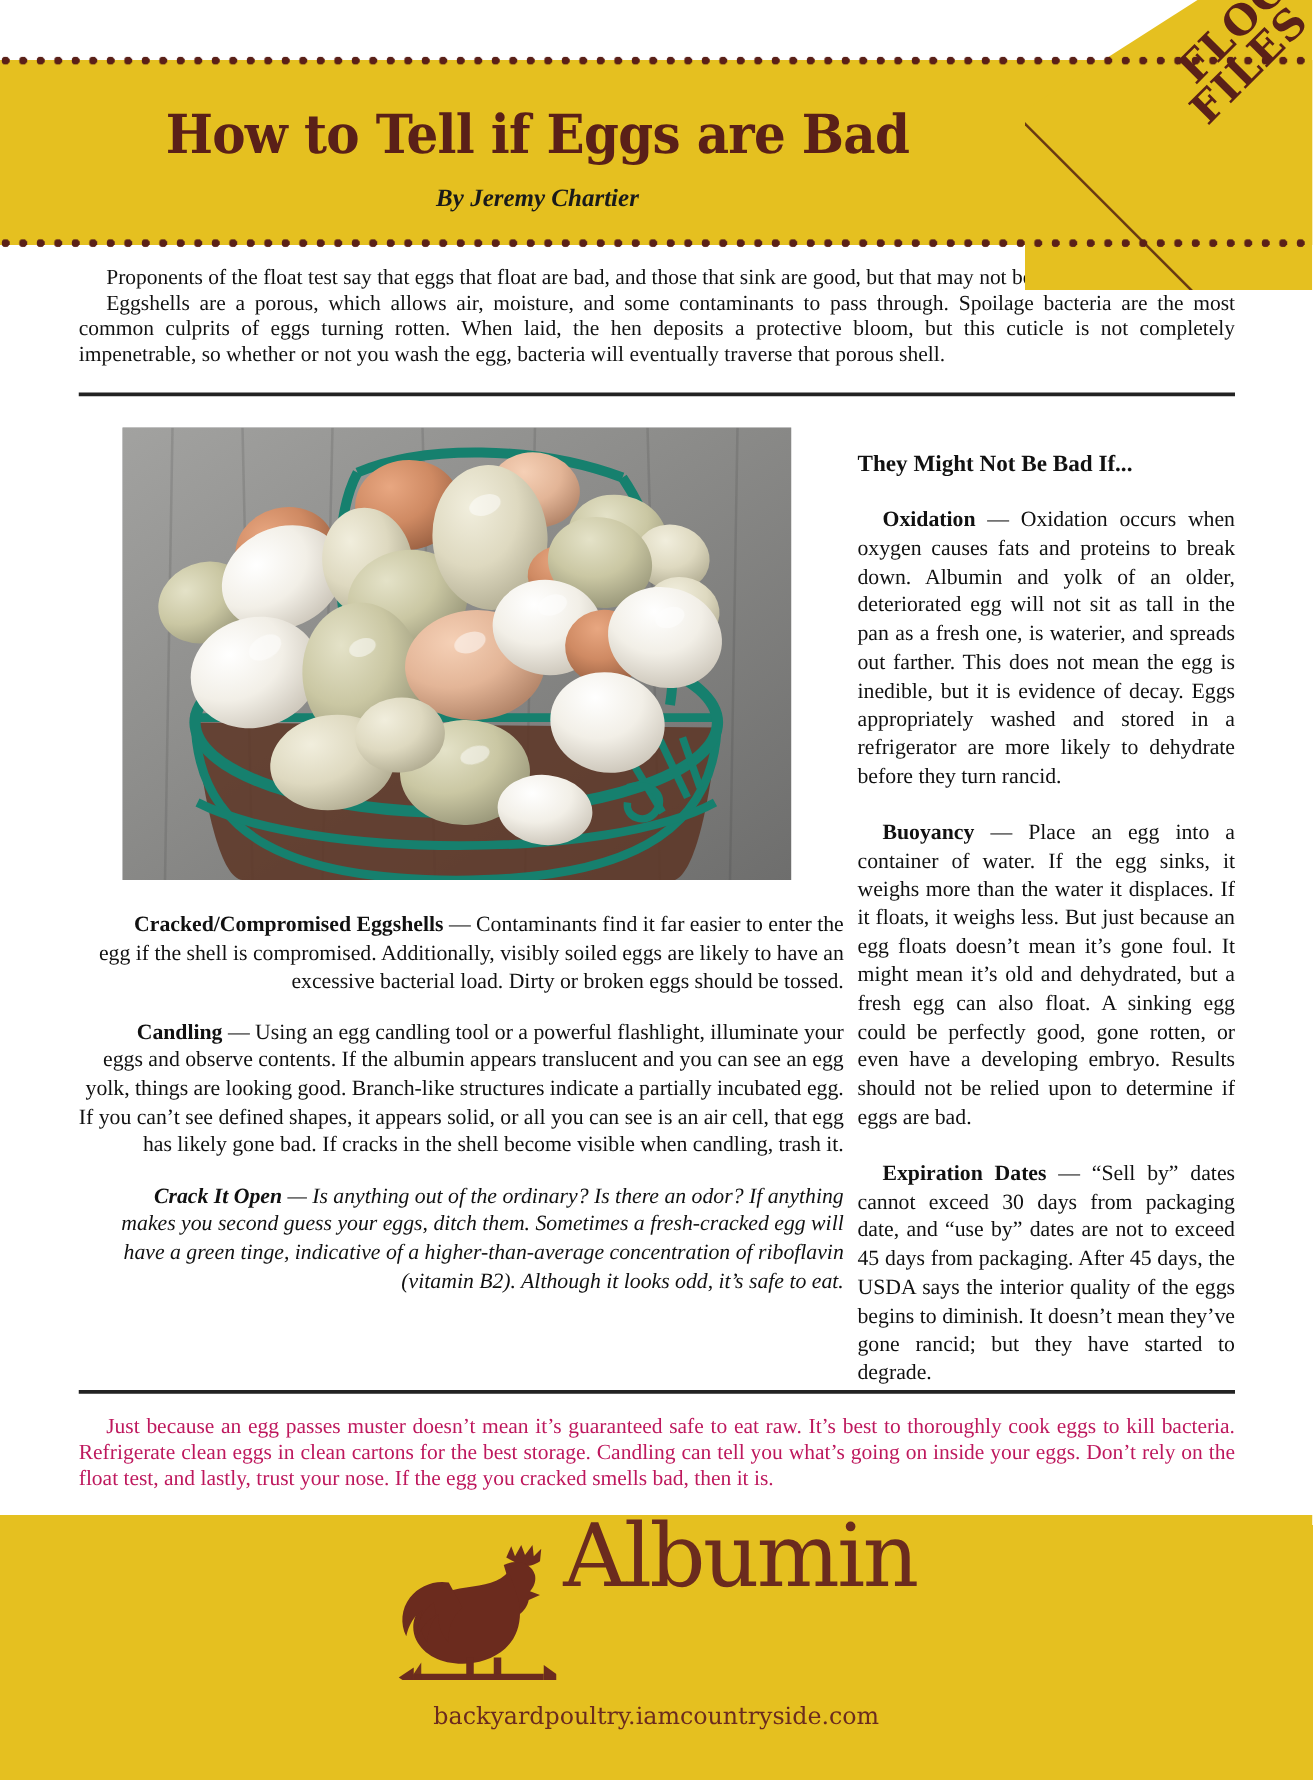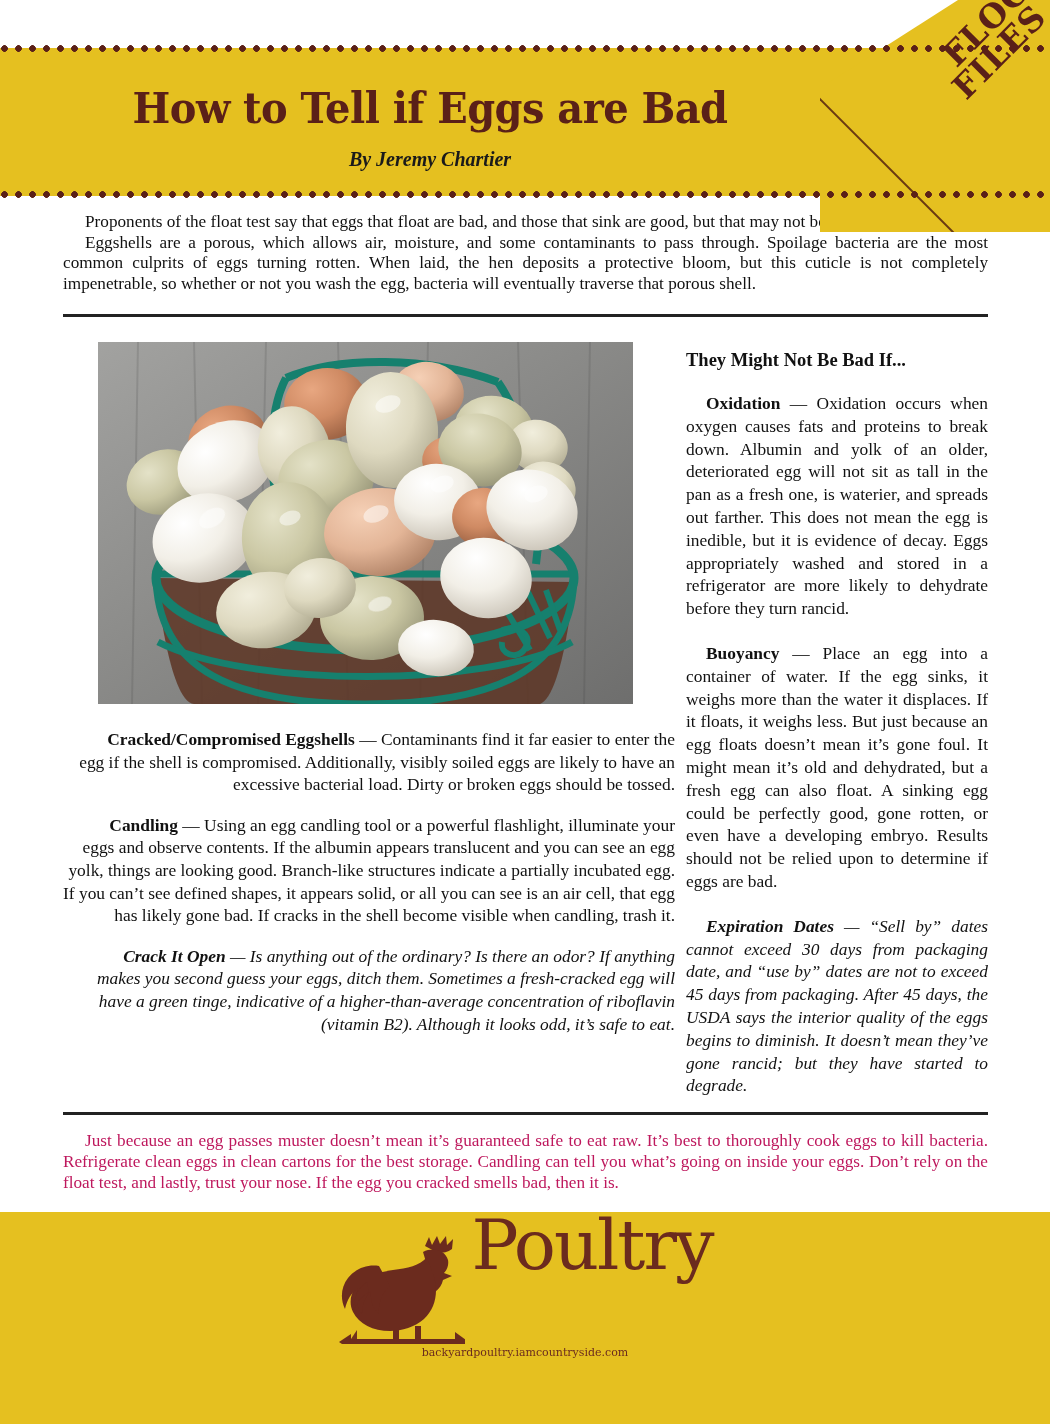--- a/index.html
+++ b/index.html
@@ -187,28 +187,28 @@
     position: absolute;
     left: 686px;
     top: 150px;
     width: 302px;
     font-size: 17.4px;
     line-height: 22.8px;
     text-align: justify;
     color: #111;
   }
   .col-right h2 {
-    margin: 4px 0 22px 0;
+    margin: 16px 0 22px 0;
     font-size: 18.5px;
     font-weight: bold;
     line-height: 20px;
     text-align: left;
   }
   .col-right p { margin: 0 0 22px 0; text-indent: 20px; }
-  .col-right p:last-child { margin-bottom: 0; font-style: italic; }
+  .col-right p:last-child { margin-bottom: 0; }
 
   .lead { font-weight: bold; }
 
   
   .closing {
     position: absolute;
     left: 63px;
     top: 934px;
     width: 925px;
     font-size: 17.2px;
@@ -260,23 +260,23 @@
   }
   .logo-poultry {
     font-family: "DejaVu Serif", serif;
     font-size: 70px;
     letter-spacing: -2px;
     display: block;
     margin-top: -12px;
   }
   .logo-url {
     font-family: "DejaVu Serif", serif;
-    font-size: 11px;
+    font-size: 19px;
     color: #6b2b1e;
-    margin-top: 2px;
+    margin-top: 18px;
     letter-spacing: 0px;
     text-align: center;
   }
 </style>
 </head>
 <body>
 
 <div class="header-band"></div>
 <div class="dot-row dot-row-top"></div>
 <div class="dot-row dot-row-bottom"></div>
@@ -437,17 +437,17 @@
       </g>
 
       <g fill="#6b2b1e">
         <rect x="14" y="117" width="104" height="7"></rect>
         <path d="M118 110 l14 10 -14 10 z"></path>
         <path d="M14 112 l-12 8 12 8 z"></path>
         <path d="M20 108 l-8 12 8 12 z" opacity="0.95"></path>
       </g>
     </svg>
     <div class="logo-words">
-      <span class="logo-poultry">Poultry</span>
+      <span class="logo-poultry">Albumin</span>
     </div>
   </div>
   <div class="logo-url">backyardpoultry.iamcountryside.com</div>
 </div>
 
 </body></html>

